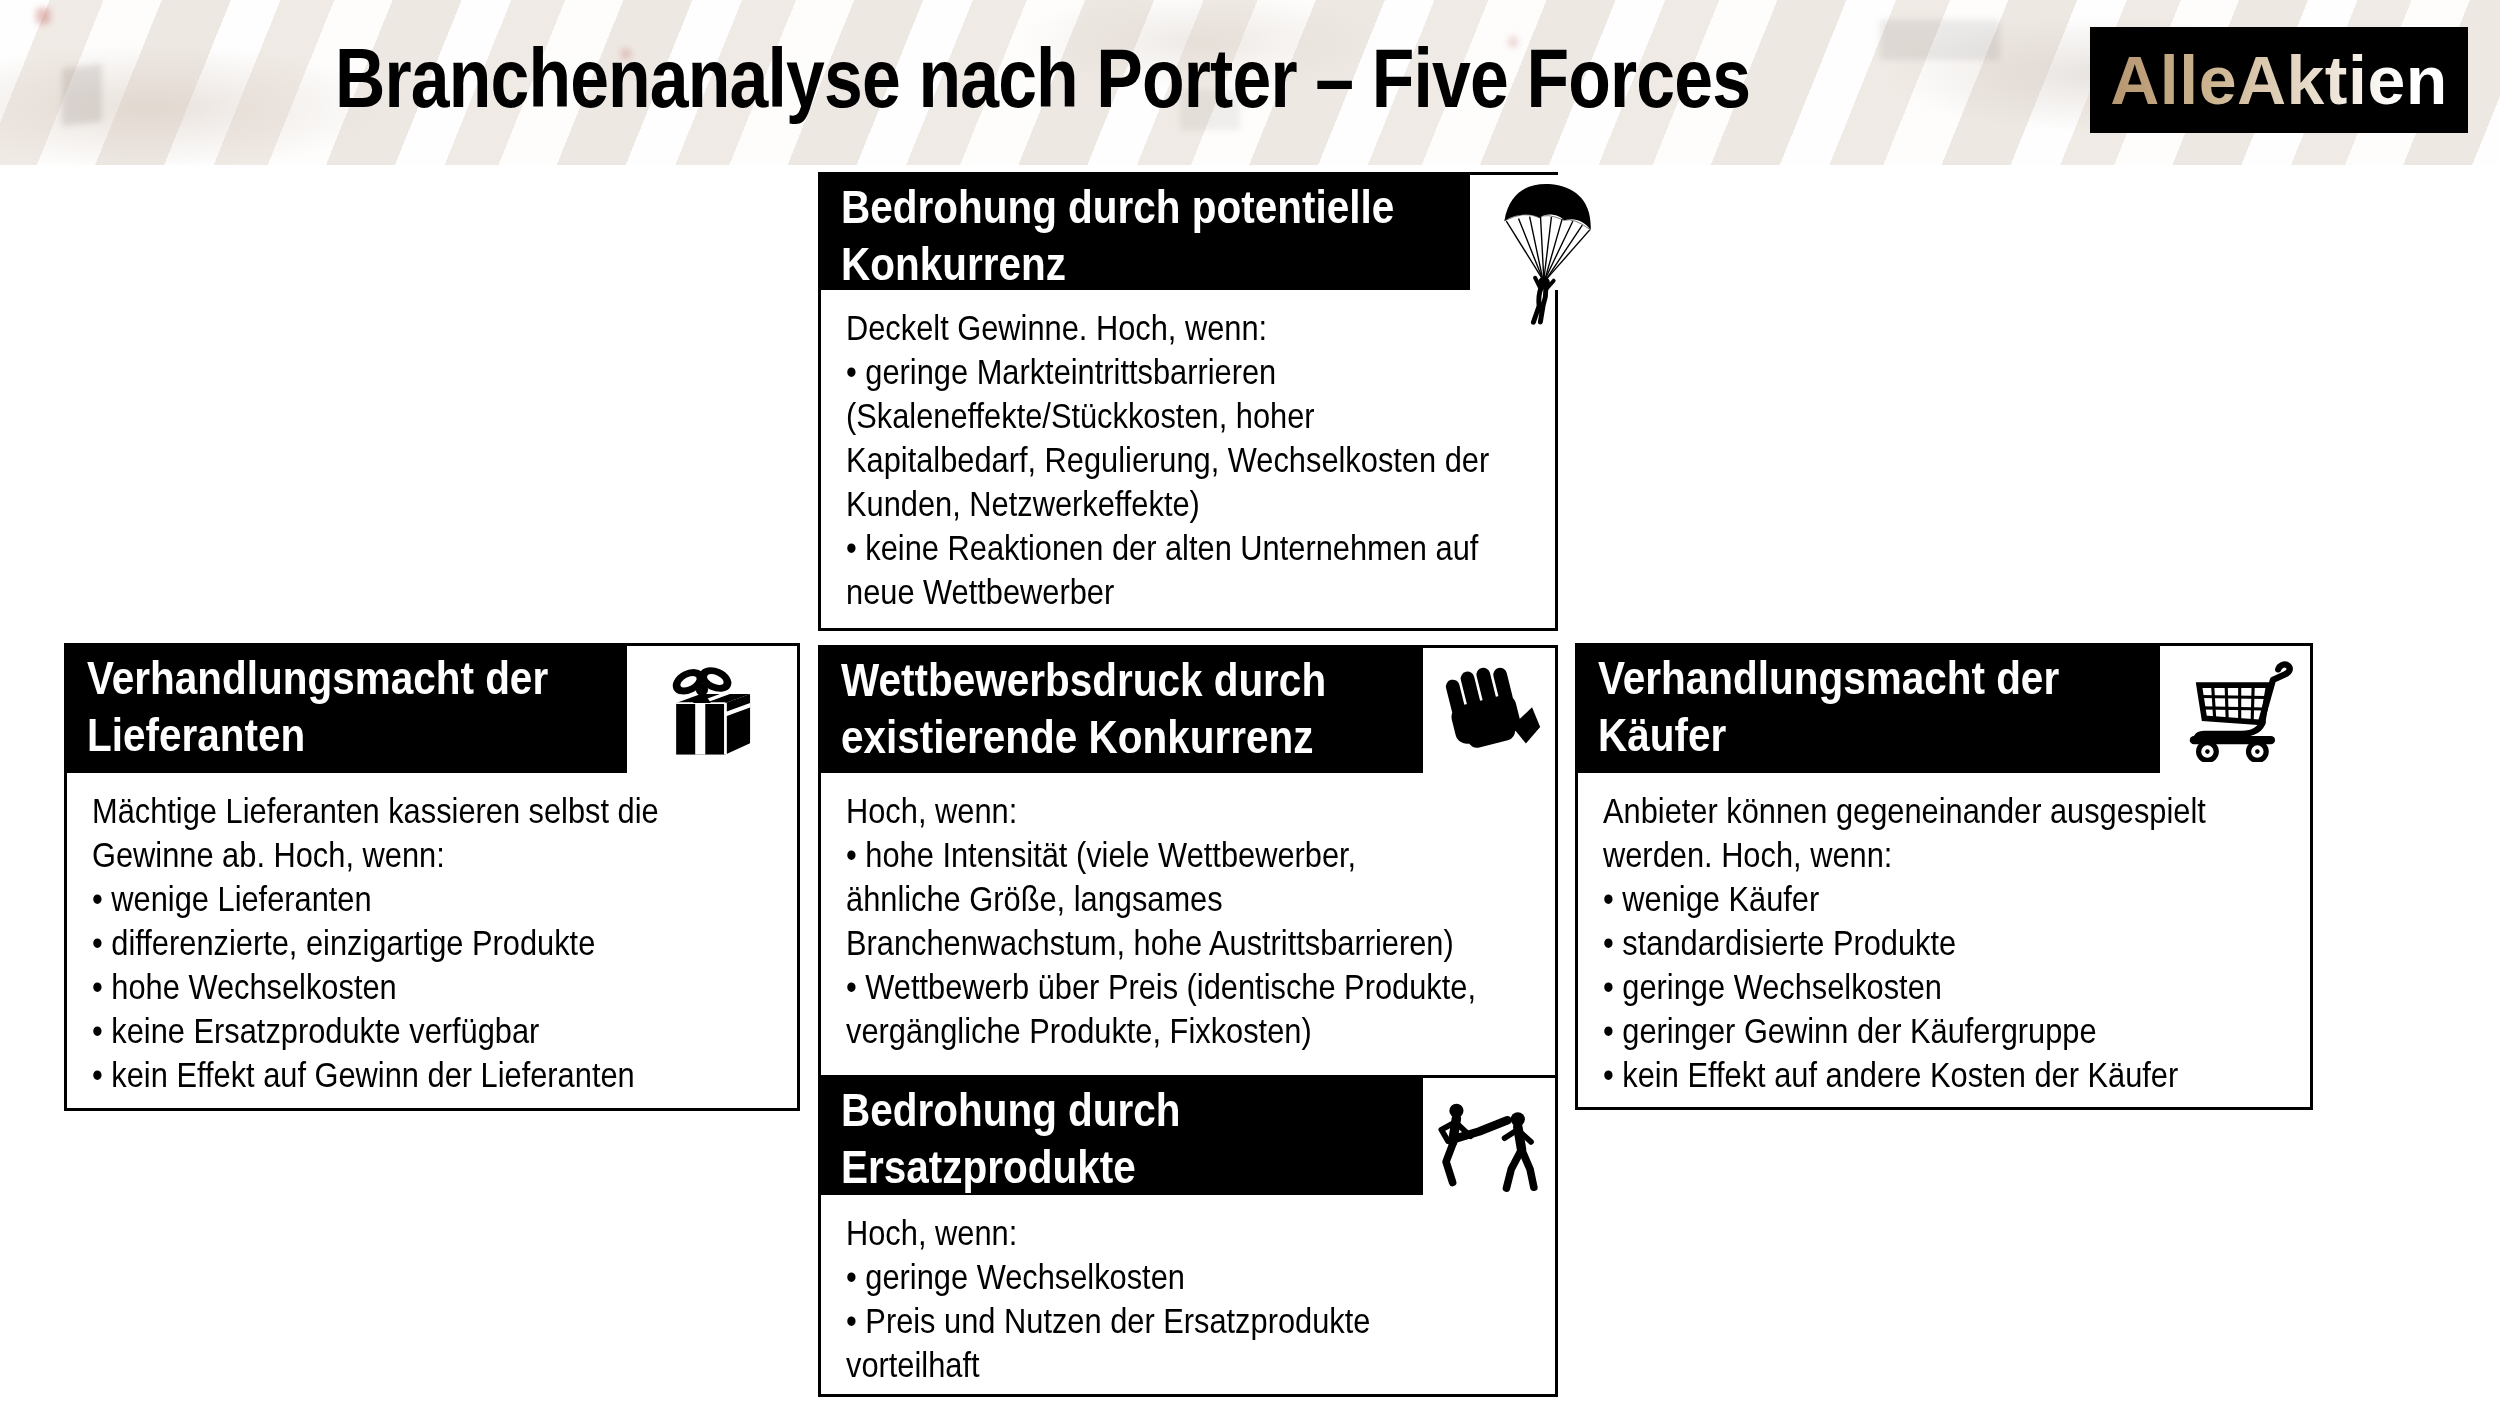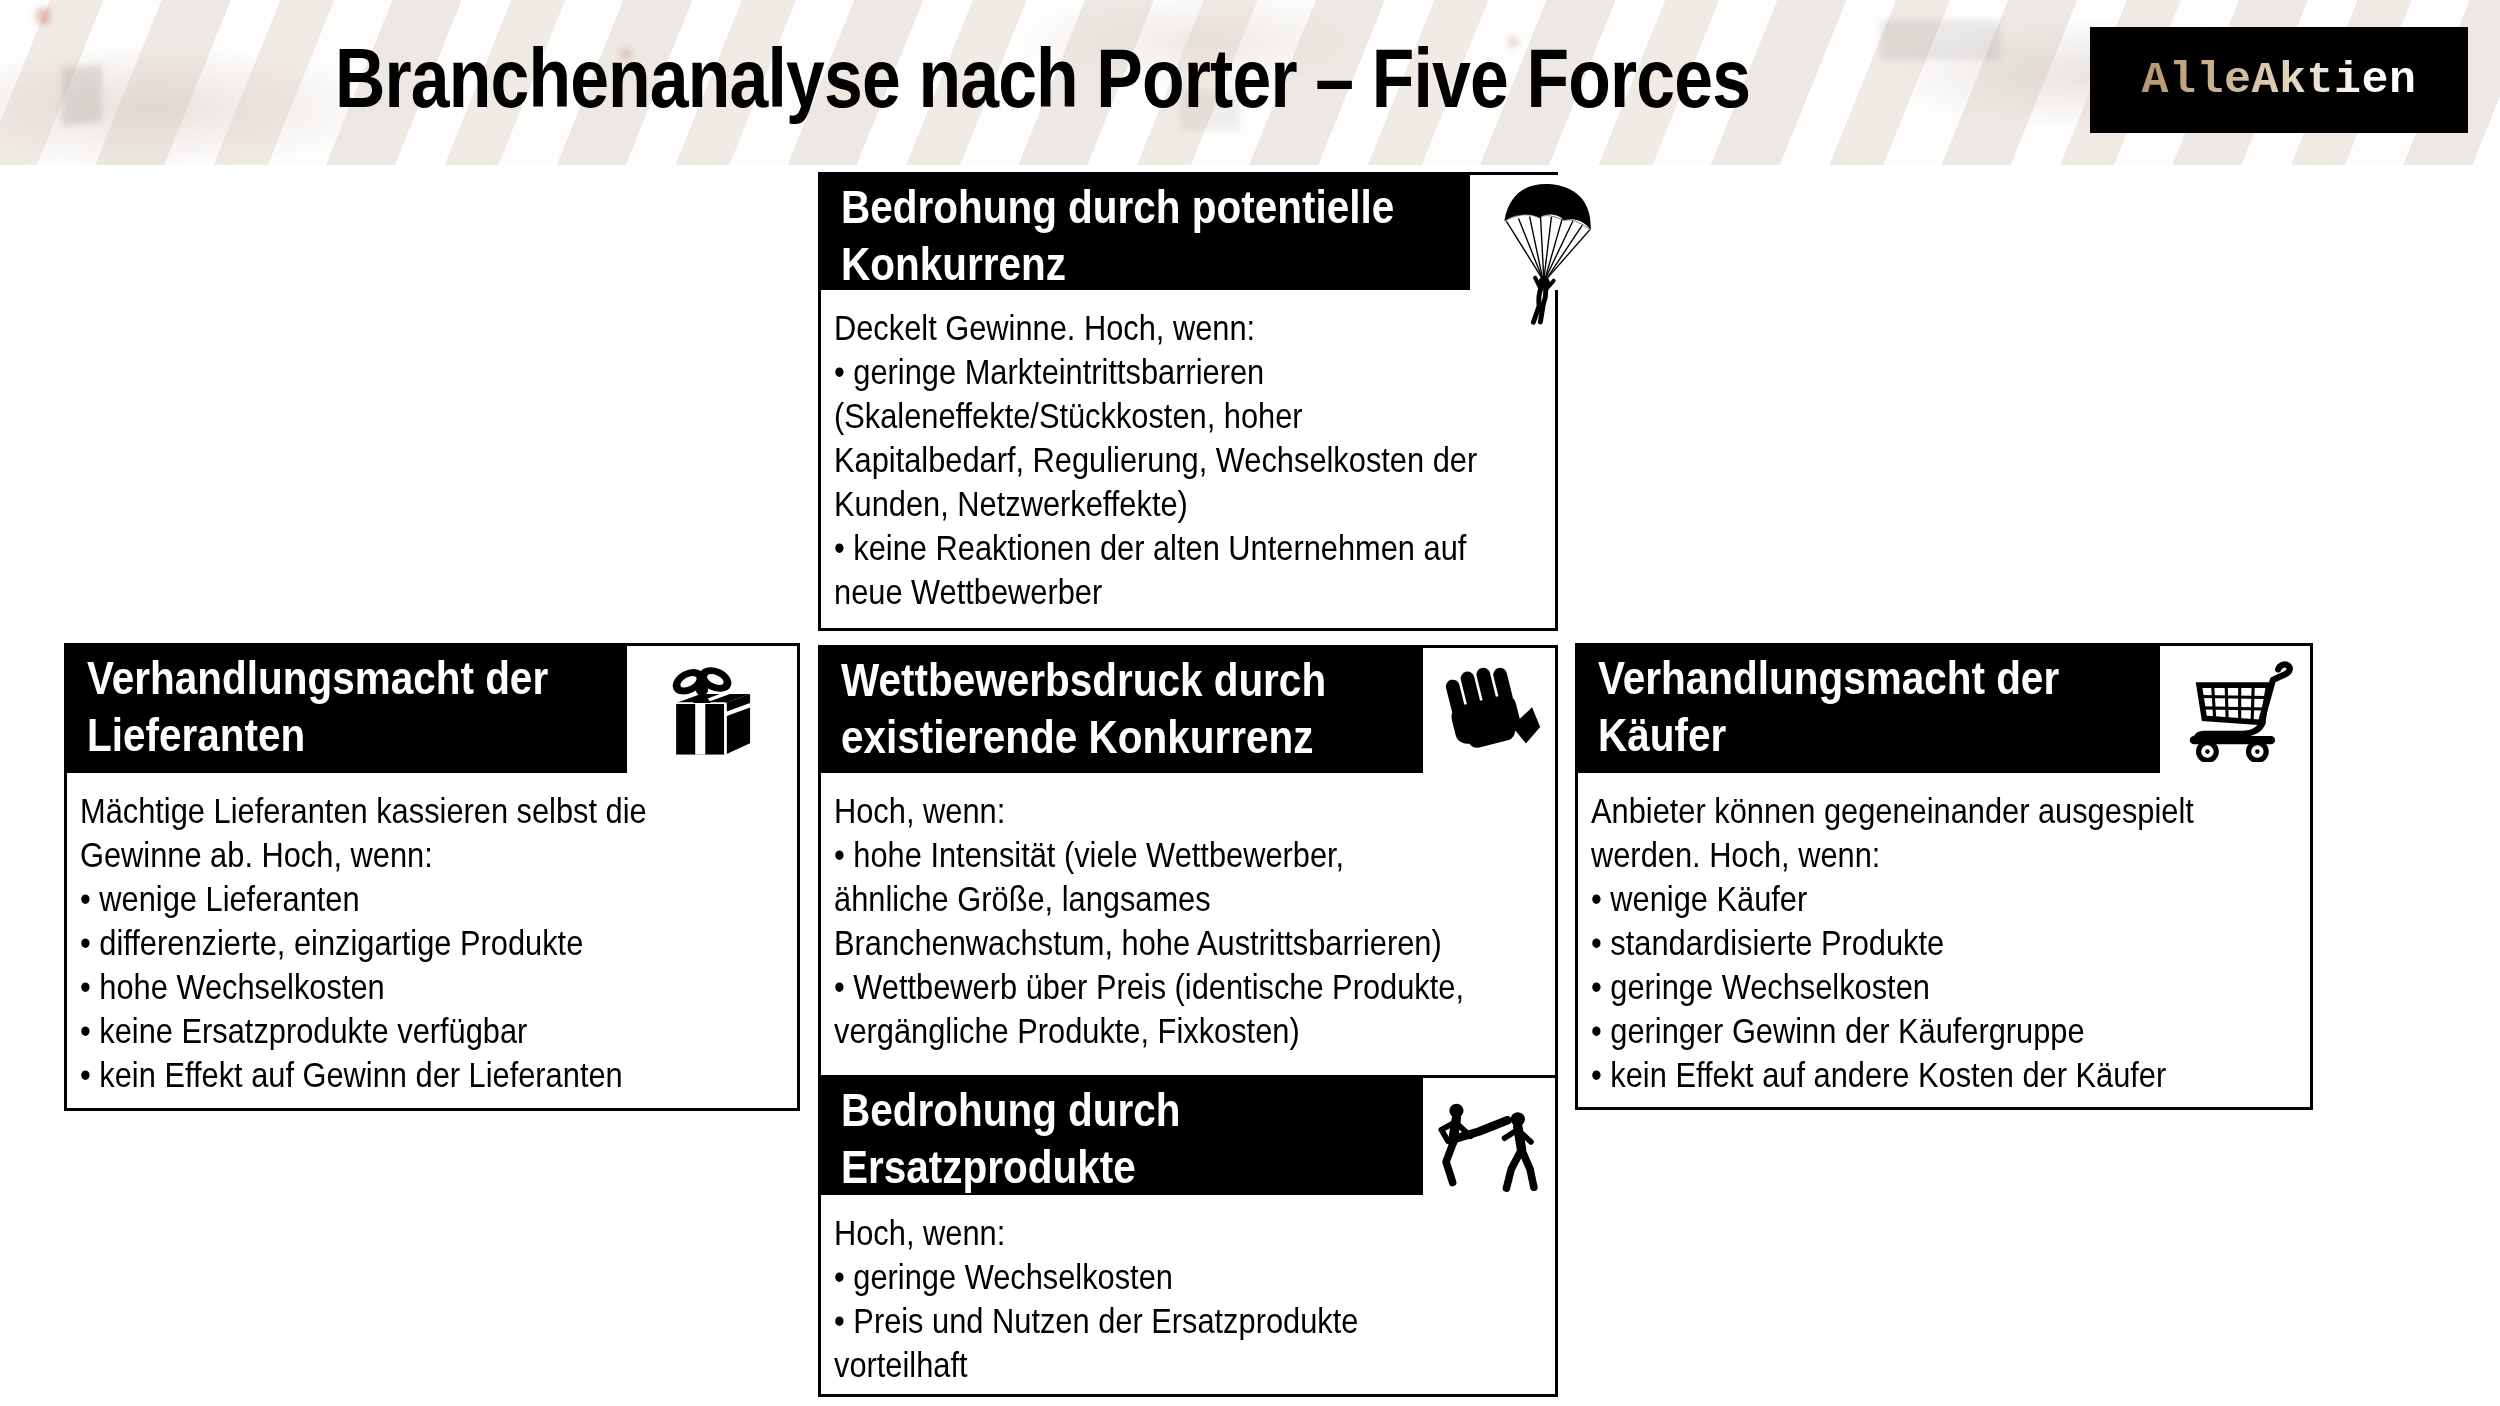--- a/index.html
+++ b/index.html
@@ -38,21 +38,21 @@
     text-align:center; white-space:nowrap;
     font-size:84px; line-height:104px; font-weight:800;
     letter-spacing:-1px;
   }
   .slide-title > span { display:inline-block; transform:scaleX(.83); transform-origin:50% 50%; }
   .logo {
     position:absolute; left:2090px; top:27px; width:378px; height:106px;
     background:#000; display:flex; align-items:center; justify-content:center;
   }
   .logo-text {
-    font-family:Liberation Mono, monospace; font-weight:700; font-size:45px; line-height:1;
+    font-family:Liberation Sans, sans-serif; font-weight:700; font-size:68px; line-height:1;
     letter-spacing:0.5px;
     background:linear-gradient(90deg,#b5966f 0%,#cdb491 30%,#e8dccb 60%,#ffffff 86%);
     -webkit-background-clip:text; background-clip:text;
     color:transparent; -webkit-text-fill-color:transparent;
   }
   @supports not ((-webkit-background-clip:text) or (background-clip:text)) {
     .logo-text { color:#e3d3bc; -webkit-text-fill-color:#e3d3bc; background:none; }
   }
 
   
@@ -65,21 +65,21 @@
     padding:4px 0 0 20px; overflow:visible;
   }
   .head-band .tline {
     font-size:46px; line-height:57px; font-weight:600; white-space:nowrap;
     transform:scaleX(.88); transform-origin:0 50%;
   }
   .head-icon {
     width:var(--iw); flex:0 0 var(--iw); background:#fff;
     display:flex; justify-content:center; align-items:flex-start; overflow:visible;
   }
-  .box-body { position:absolute; left:0; right:0; top:var(--hh); padding:16px 12px 0 13px; }
+  .box-body { position:absolute; left:12px; right:0; top:var(--hh); padding:16px 12px 0 13px; }
   .box-body .tline {
     font-size:35px; line-height:44px; white-space:nowrap;
     transform:scaleX(.88); transform-origin:0 50%;
   }
 
   .box-potential   { left:818px;  top:172px;  width:740px; height:459px;padding-left:28px; --hh:115px; --iw:152px; }
   .box-suppliers   { left:64px;   top:643px;  width:736px; height:468px; --hh:127px; --iw:170px; }
   .box-rivalry     { left:818px;  top:645px;  width:740px; height:535px; --hh:125px; --iw:132px; }
   .box-buyers      { left:1575px; top:643px;  width:738px; height:467px; --hh:127px; --iw:150px; }
   .box-substitutes { left:818px;  top:1075px; width:740px; height:322px; --hh:117px; --iw:132px; }

